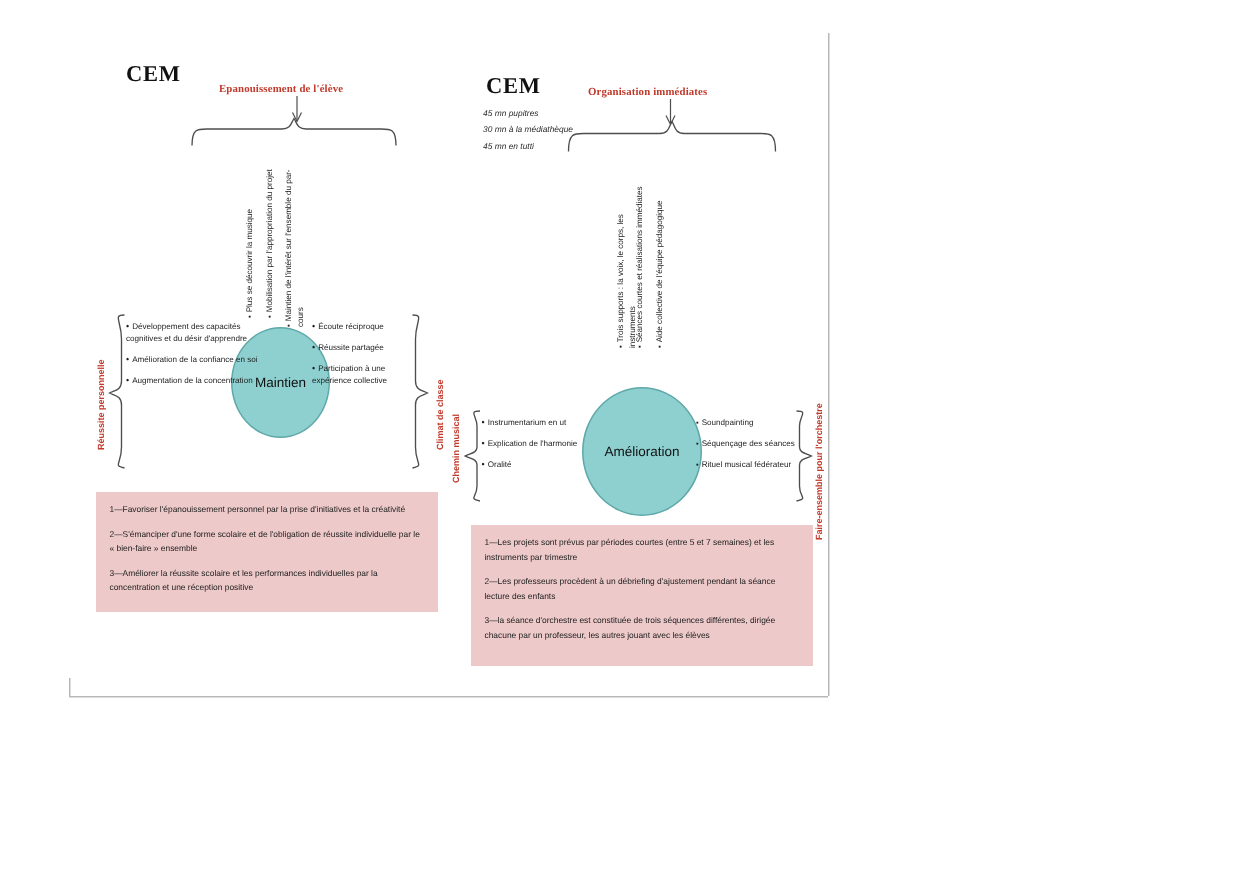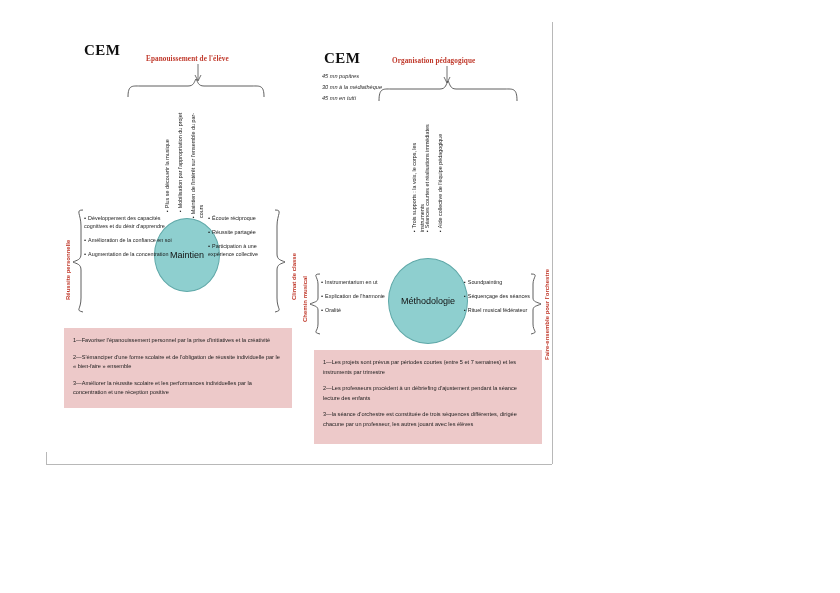--- a/index.html
+++ b/index.html
@@ -135,21 +135,21 @@
       <p>1—Favoriser l'épanouissement personnel par la prise d'initiatives et la créativité</p>
       <p>2—S'émanciper d'une forme scolaire et de l'obligation de réussite individuelle par le « bien-faire » ensemble</p>
       <p>3—Améliorer la réussite scolaire et les performances individuelles par la concentration et une réception positive</p>
     </div>
   </div>
 
   <div class="panel panel-b">
 
     <div class="logo" style="left:32px;top:50px;">CEM</div>
 
-    <div class="title" style="left:100px;top:57px;">Organisation pédagogique</div>
+    <div class="title" style="left:100px;top:57px;">Organisation immédiates</div>
 
     <div class="timeline" style="left:30px;top:71px;">
       <div>45 mn pupitres</div>
       <div>30 mn à la médiathèque</div>
       <div>45 mn en tutti</div>
     </div>
 
     <svg class="brace" style="left:148px;top:64px;" width="14" height="22">
       <path d="M7 2 L7 18" stroke="#4d4d4d" stroke-width="0.8" fill="none"></path>
       <path d="M4 13 L7 19 L10 13" stroke="#4d4d4d" stroke-width="0.8" fill="none"></path>
@@ -162,21 +162,21 @@
     <div class="vstem wrap" style="left:119px;top:232px;">
       <span class="bl"></span><span>Trois supports : la voix, le corps, les instruments</span>
     </div>
     <div class="vstem wrap" style="left:132px;top:232px;">
       <span class="bl"></span><span>Séances courtes et réalisations immédiates</span>
     </div>
     <div class="vstem wrap" style="left:145px;top:232px;">
       <span class="bl"></span><span>Aide collective de l'équipe pédagogique</span>
     </div>
 
-    <div class="ellipse" style="left:96px;top:258px;width:78px;height:84px;">Méthodologie</div>
+    <div class="ellipse" style="left:96px;top:258px;width:78px;height:84px;">Amélioration</div>
 
     <div class="vlabel up" style="left:10px;top:322px;">Chemin musical</div>
 
     <svg class="brace" style="left:17px;top:272px;" width="12" height="66">
       <path d="M11 2 C3 2, 9 5, 9 12 L9 26 C9 30, 5 30, 1 32 C5 34, 9 34, 9 38 L9 52 C9 60, 3 60, 11 62" stroke="#4d4d4d" stroke-width="0.9" fill="none"></path>
     </svg>
 
     <div class="bullets" style="left:29px;top:278px;width:70px;">
       <div class="d"><span>Instrumentarium en ut</span></div>
       <div class="d"><span>Explication de l'harmonie</span></div>

